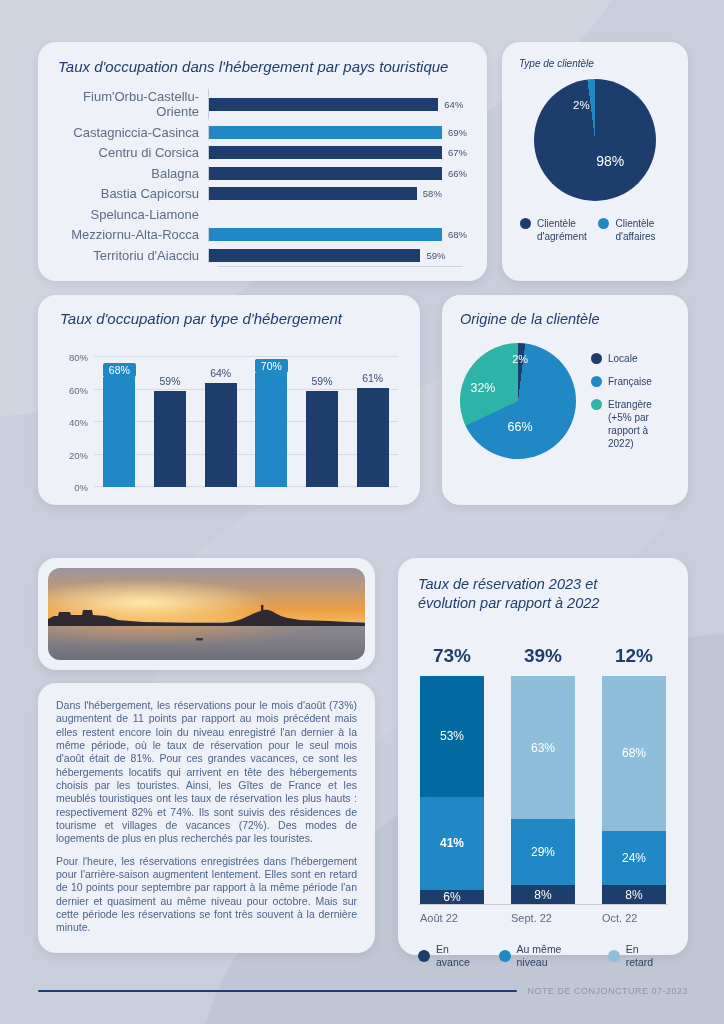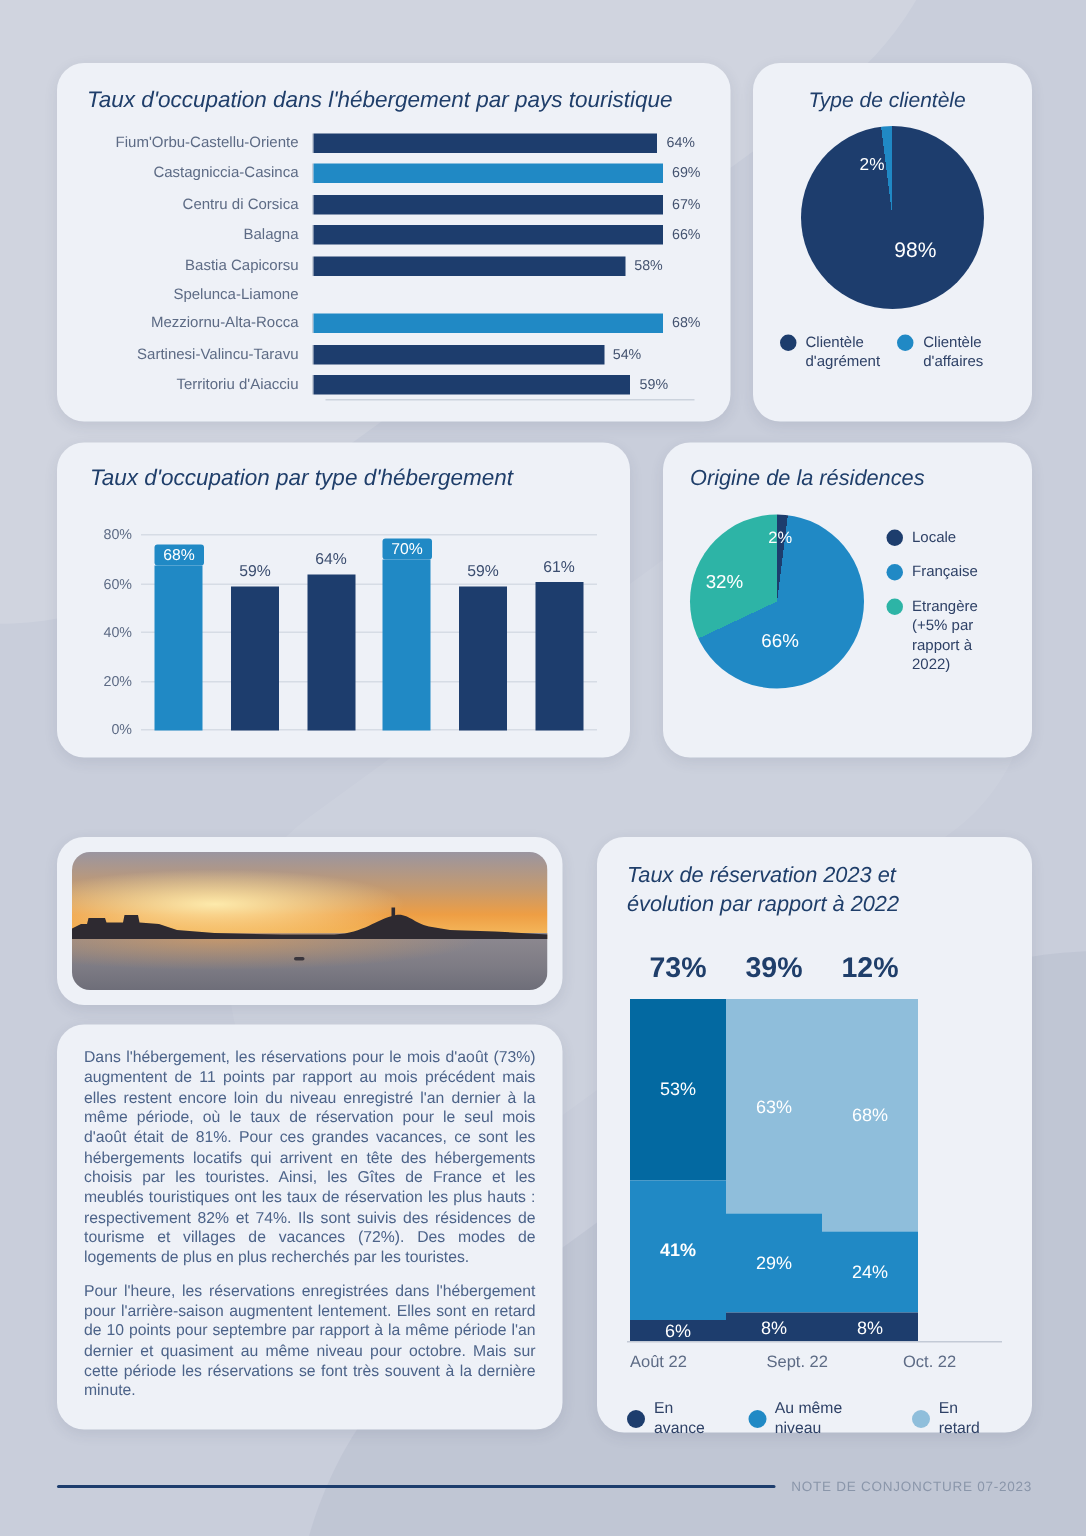--- a/index.html
+++ b/index.html
@@ -14,29 +14,29 @@
   .sw3 { width:600px; height:260px; border-radius:140px; background:rgba(255,255,255,0.07); transform:rotate(-36deg); left:120px; top:420px; }
 
   .card { position:absolute; background:#eef1f7; border-radius:18px; box-shadow:0 3px 9px rgba(50,60,90,.10); }
   .ctitle { font-style:italic; font-weight:normal; color:#1f3e6a; }
 
   
   .cardA { left:38px; top:42px; width:449px; height:239px; padding:16px 20px 14px 20px; }
   .cardA .ctitle { font-size:15px; }
   .hrows { display:flex; flex-direction:column; justify-content:space-between; height:174px; margin-top:14px; position:relative; }
   .hrow { display:flex; align-items:center; }
-  .hlabel { width:150px; text-align:right; padding-right:9px; font-size:10px; color:#5d6b85; flex-shrink:0; }
+  .hlabel { width:150px; text-align:right; padding-right:9px; font-size:13px; color:#5d6b85; flex-shrink:0; }
   .htrack { flex:1; display:flex; align-items:center; border-left:1px solid #c7ced9; align-self:stretch; }
   .hbar { height:13px; }
   .hval { font-size:9.5px; color:#43526f; margin-left:6px; white-space:nowrap; }
   .hrows::after { content:""; position:absolute; left:159px; right:4px; bottom:-4px; height:1px; background:#ccd3dd; }
 
   
   .cardB { left:502px; top:42px; width:186px; height:239px; padding:16px 17px; }
-  .cardB .ctitle { font-size:14px;margin-left:20px; }
+  .cardB .ctitle { font-size:10px; }
   .pie { position:relative; border-radius:50%; }
   #pie-type { width:122px; height:122px; margin:10px auto 0; }
   .pieval { position:absolute; color:#fff; }
   #pie-type .p0 { left:51%; top:61%; font-size:14px; }
   #pie-type .p1 { left:32%; top:16%; font-size:11.5px; }
   .legend-2col { display:flex; justify-content:space-between; margin-top:16px; padding:0 1px; }
   .litem { display:flex; gap:6px; align-items:flex-start; }
   .ldot { width:11px; height:11px; border-radius:50%; flex-shrink:0; margin-top:1px; }
   .ltext { font-size:10px; color:#2e4166; line-height:1.3; }
 
@@ -74,21 +74,21 @@
   .photoCard svg { display:block; width:100%; height:100%; border-radius:12px; }
 
   
   .textCard { left:38px; top:683px; width:337px; height:270px; padding:16px 18px; }
   .textCard p { font-size:10.5px; line-height:1.27; color:#4c6389; text-align:justify; }
   .textCard p + p { margin-top:9px; }
 
   
   .cardE { left:398px; top:558px; width:290px; height:397px; padding:17px 20px; }
   .cardE .ctitle { font-size:14.5px; line-height:1.3; max-width:235px; }
-  .scols { display:flex; margin-top:22px; padding:0 2px; }
+  .scols { display:flex; justify-content:space-between; margin-top:32px; padding:0 2px; }
   .scol { width:64px; display:flex; flex-direction:column; align-items:center; }
   .stotal { font-size:19px; font-weight:bold; color:#1f3e6a; margin-bottom:9px; }
   .stack { width:64px; height:228px; display:flex; flex-direction:column-reverse; }
   .sseg { width:100%; display:flex; align-items:center; justify-content:center; color:#fff; font-size:12px; overflow:visible; }
   .sbase { height:1px; background:#c3cad6; margin-top:0px; }
   .scats { display:flex; justify-content:space-between; margin-top:7px; padding:0 2px; }
   .scat { width:64px; font-size:11px; color:#5d6b85; }
   .slegend { display:flex; gap:14px; margin-top:19px; align-items:center; }
   .slegend .litem { align-items:center; }
   .slegend .ldot { width:12px; height:12px; margin-top:0; }
@@ -146,27 +146,20 @@
           </div>
         </div>
         <div class="hrow">
           <span class="hlabel">Spelunca-Liamone</span>
         </div>
         <div class="hrow">
           <span class="hlabel">Mezziornu-Alta-Rocca</span>
           <div class="htrack">
             <div class="hbar" style="width: 94.4444%; background: rgb(32, 137, 197);"></div>
             <span class="hval">68%</span>
-          </div>
-        </div>
-        <div class="hrow">
-          <span class="hlabel">Sartinesi-Valincu-Taravu</span>
-          <div class="htrack">
-            <div class="hbar" style="width: 75%; background: rgb(29, 61, 109);"></div>
-            <span class="hval">54%</span>
           </div>
         </div>
         <div class="hrow">
           <span class="hlabel">Territoriu d'Aiacciu</span>
           <div class="htrack">
             <div class="hbar" style="width: 81.9444%; background: rgb(29, 61, 109);"></div>
             <span class="hval">59%</span>
           </div>
         </div>
       </div>
@@ -226,21 +219,21 @@
           </div>
           <div class="vcol">
             <span class="vval">61%</span>
             <div class="vbar" style="height: 76.25%; background: rgb(29, 61, 109);"></div>
           </div>
         </div>
       </div>
   </section>
 
   <section class="card cardD">
-    <h2 class="ctitle">Origine de la résidences</h2>
+    <h2 class="ctitle">Origine de la clientèle</h2>
     <div class="dflex">
       <div class="pie" id="pie-orig" style="background: conic-gradient(rgb(29, 61, 109) 0deg, rgb(29, 61, 109) 7.2deg, rgb(32, 137, 197) 7.2deg, rgb(32, 137, 197) 244.8deg, rgb(45, 180, 166) 244.8deg, rgb(45, 180, 166) 360deg);">
           <span class="pieval p0">2%</span>
           <span class="pieval p1">66%</span>
           <span class="pieval p2">32%</span>
         </div>
       <div class="legend-col" id="legend-orig">
           <div class="litem">
             <span class="ldot" style="background: rgb(29, 61, 109);"></span>
             <span class="ltext">Locale</span>

